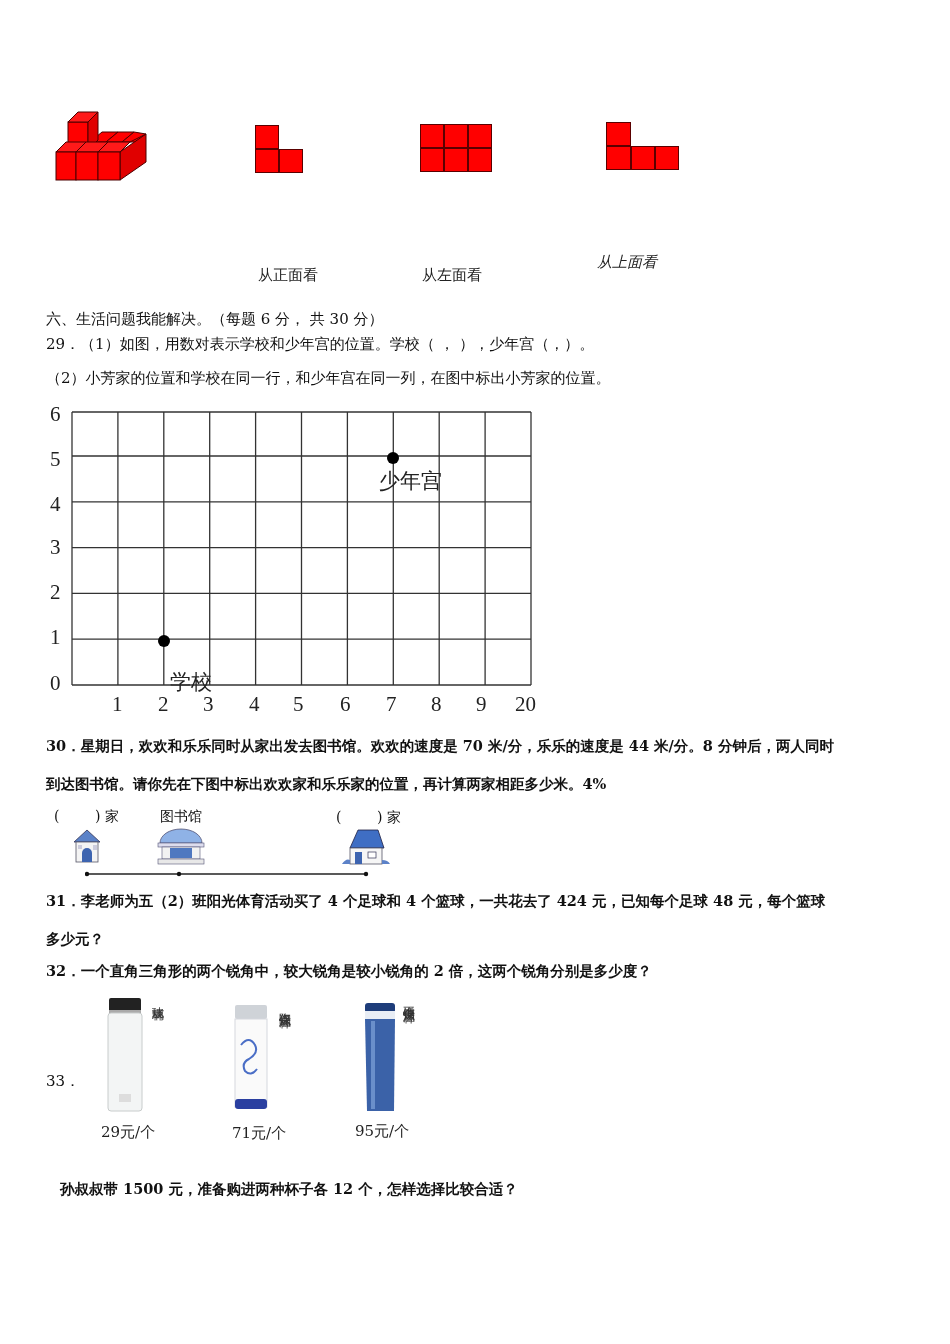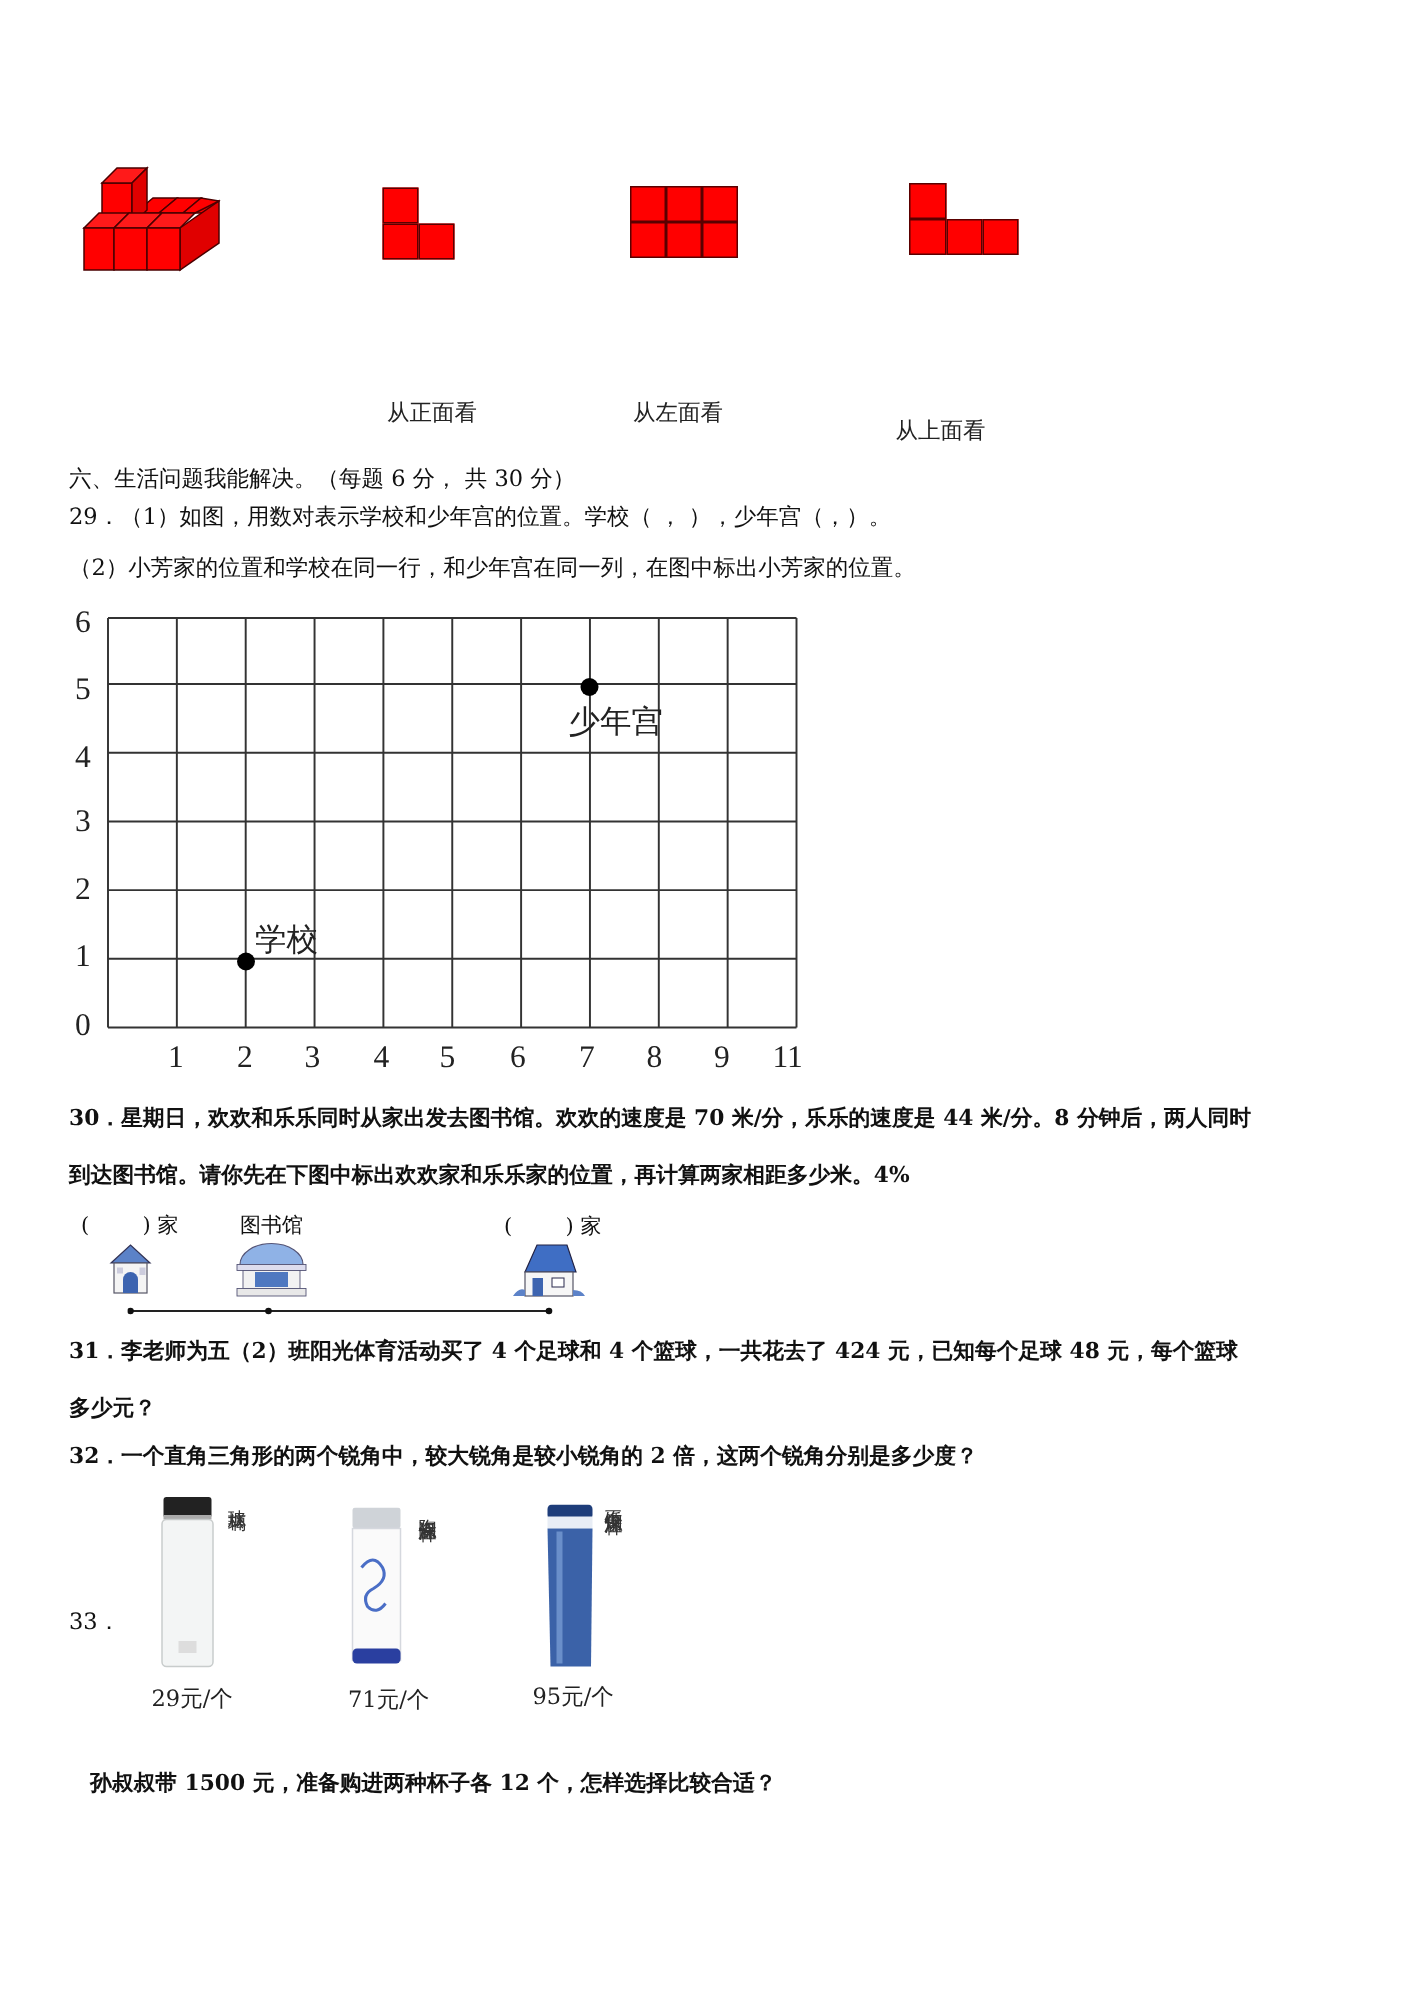--- a/index.html
+++ b/index.html
@@ -61,21 +61,21 @@
 
 <div>
   <div class="cube" style="left:606px;top:122px;width:25px;height:24px;"></div>
   <div class="cube" style="left:606px;top:146px;width:25px;height:24px;"></div>
   <div class="cube" style="left:631px;top:146px;width:24px;height:24px;"></div>
   <div class="cube" style="left:655px;top:146px;width:24px;height:24px;"></div>
 </div>
 
 <div class="abs view-label" style="left:258px;top:266px;">从正面看</div>
 <div class="abs view-label" style="left:422px;top:266px;">从左面看</div>
-<div class="abs view-label" style="left:597px;top:278px;">从上面看</div>
+<div class="abs view-label" style="left:597px;top:253px;font-style:italic;">从上面看</div>
 
 <div class="abs txt" style="left:46px;top:312px;">六、生活问题我能解决。（每题 6 分， 共 30 分）</div>
 <div class="abs txt" style="left:46px;top:337px;">29．（1）如图，用数对表示学校和少年宫的位置。学校（ ，   ），少年宫（，）。</div>
 <div class="abs txt" style="left:46px;top:371px;">（2）小芳家的位置和学校在同一行，和少年宫在同一列，在图中标出小芳家的位置。</div>
 
 <div class="abs" style="left:40px;top:395px;width:510px;height:330px;">
   <svg width="510" height="330" viewBox="0 0 510 330">
     <g stroke="#333" stroke-width="1.3" fill="none">
 
       <line x1="32" y1="290" x2="491" y2="290"></line>
@@ -114,25 +114,25 @@
 <div>
   <div class="abs gridlbl" style="left:112px;top:692px;">1</div>
   <div class="abs gridlbl" style="left:158px;top:692px;">2</div>
   <div class="abs gridlbl" style="left:203px;top:692px;">3</div>
   <div class="abs gridlbl" style="left:249px;top:692px;">4</div>
   <div class="abs gridlbl" style="left:293px;top:692px;">5</div>
   <div class="abs gridlbl" style="left:340px;top:692px;">6</div>
   <div class="abs gridlbl" style="left:386px;top:692px;">7</div>
   <div class="abs gridlbl" style="left:431px;top:692px;">8</div>
   <div class="abs gridlbl" style="left:476px;top:692px;">9</div>
-  <div class="abs gridlbl" style="left:515px;top:692px;">11</div>
+  <div class="abs gridlbl" style="left:515px;top:692px;">20</div>
 </div>
 
 <div class="dot" style="left:158px;top:635px;"></div>
-<div class="abs gridlbl" style="left:170px;top:612px;">学校</div>
+<div class="abs gridlbl" style="left:170px;top:668px;">学校</div>
 <div class="dot" style="left:387px;top:452px;"></div>
 <div class="abs gridlbl" style="left:379px;top:467px;">少年宫</div>
 
 <div class="abs txt bold" style="left:46px;top:739px;font-size:14.5px;">30．星期日，欢欢和乐乐同时从家出发去图书馆。欢欢的速度是 70 米/分，乐乐的速度是 44 米/分。8 分钟后，两人同时</div>
 <div class="abs txt bold" style="left:46px;top:777px;font-size:14.5px;">到达图书馆。请你先在下图中标出欢欢家和乐乐家的位置，再计算两家相距多少米。4%</div>
 
 <div class="abs" style="left:54px;top:808px;font-size:14px;white-space:pre;">(        ) 家</div>
 <div class="abs" style="left:160px;top:808px;font-size:14px;">图书馆</div>
 <div class="abs" style="left:336px;top:809px;font-size:14px;white-space:pre;">(        ) 家</div>
 

